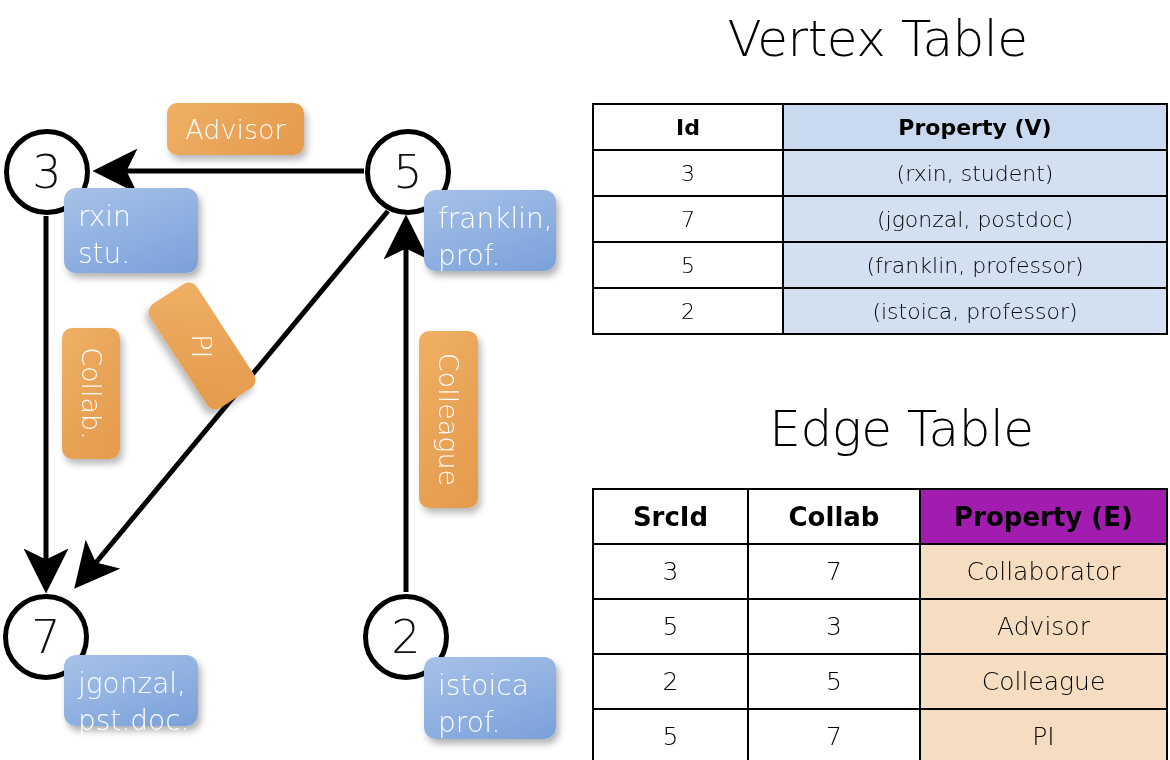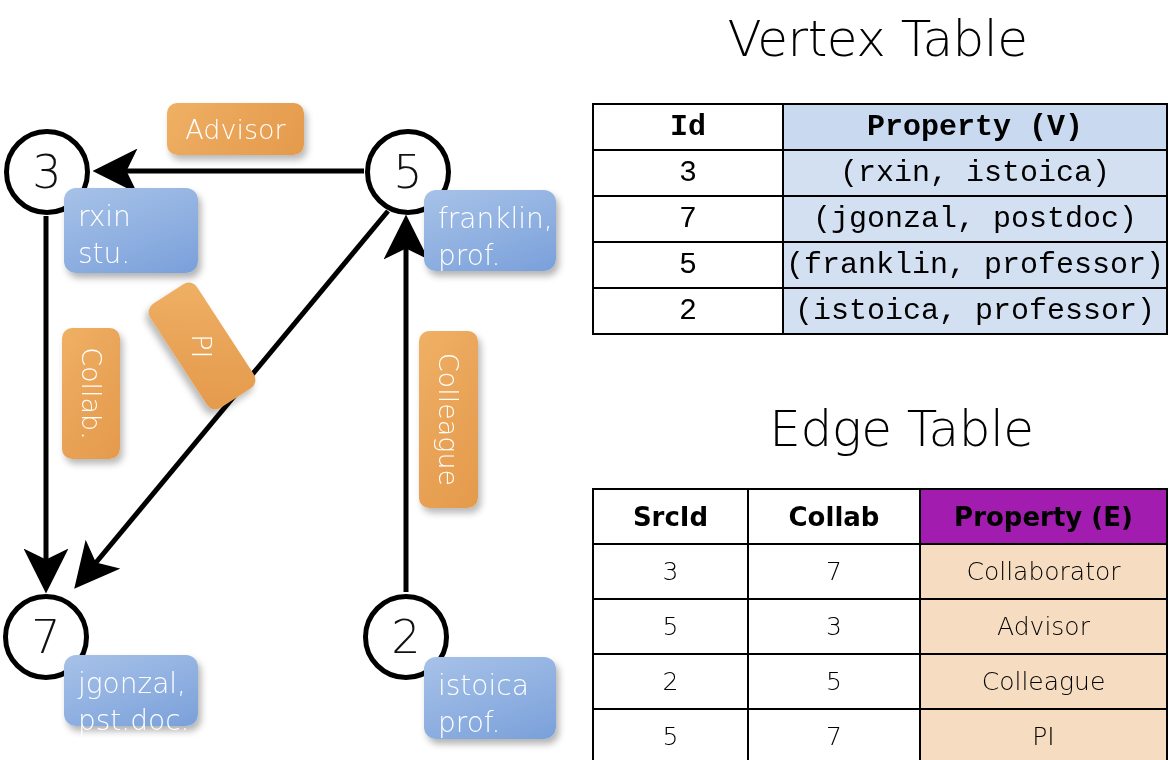--- a/index.html
+++ b/index.html
@@ -103,21 +103,21 @@
   }
   table.grid td, table.grid th{
     border:2px solid #000;
     text-align:center;
     padding:0;
     font-weight:300;
   }
   table.grid th{font-weight:bold;}
 
   #vertex-table{left:592px;top:103px;width:576px;}
-  #vertex-table th, #vertex-table td{height:44px;font-size:30px;font-family:Liberation Mono, monospace;}
+  #vertex-table th, #vertex-table td{height:44px;font-size:22px;}
   #vertex-table .col-id{width:188px;background:#ffffff;}
   #vertex-table .col-prop{background:#d3e0f2;}
   #vertex-table th.col-prop{background:#c9daf0;}
 
   #edge-table{left:592px;top:488px;width:576px;}
   #edge-table th, #edge-table td{height:53px;font-size:25px;}
   #edge-table .col-src{width:153px;background:#fff;}
   #edge-table .col-dst{width:170px;background:#fff;}
   #edge-table .col-prop{background:#f6ddc2;}
   #edge-table th.col-prop{background:#a21caf;}
@@ -194,21 +194,21 @@
 <table class="grid" id="vertex-table">
   <thead>
     <tr>
       <th class="col-id">Id</th>
       <th class="col-prop">Property (V)</th>
     </tr>
   </thead>
   <tbody>
     <tr>
       <td class="col-id">3</td>
-      <td class="col-prop">(rxin, istoica)</td>
+      <td class="col-prop">(rxin, student)</td>
     </tr>
     <tr>
       <td class="col-id">7</td>
       <td class="col-prop">(jgonzal, postdoc)</td>
     </tr>
     <tr>
       <td class="col-id">5</td>
       <td class="col-prop">(franklin, professor)</td>
     </tr>
     <tr>

